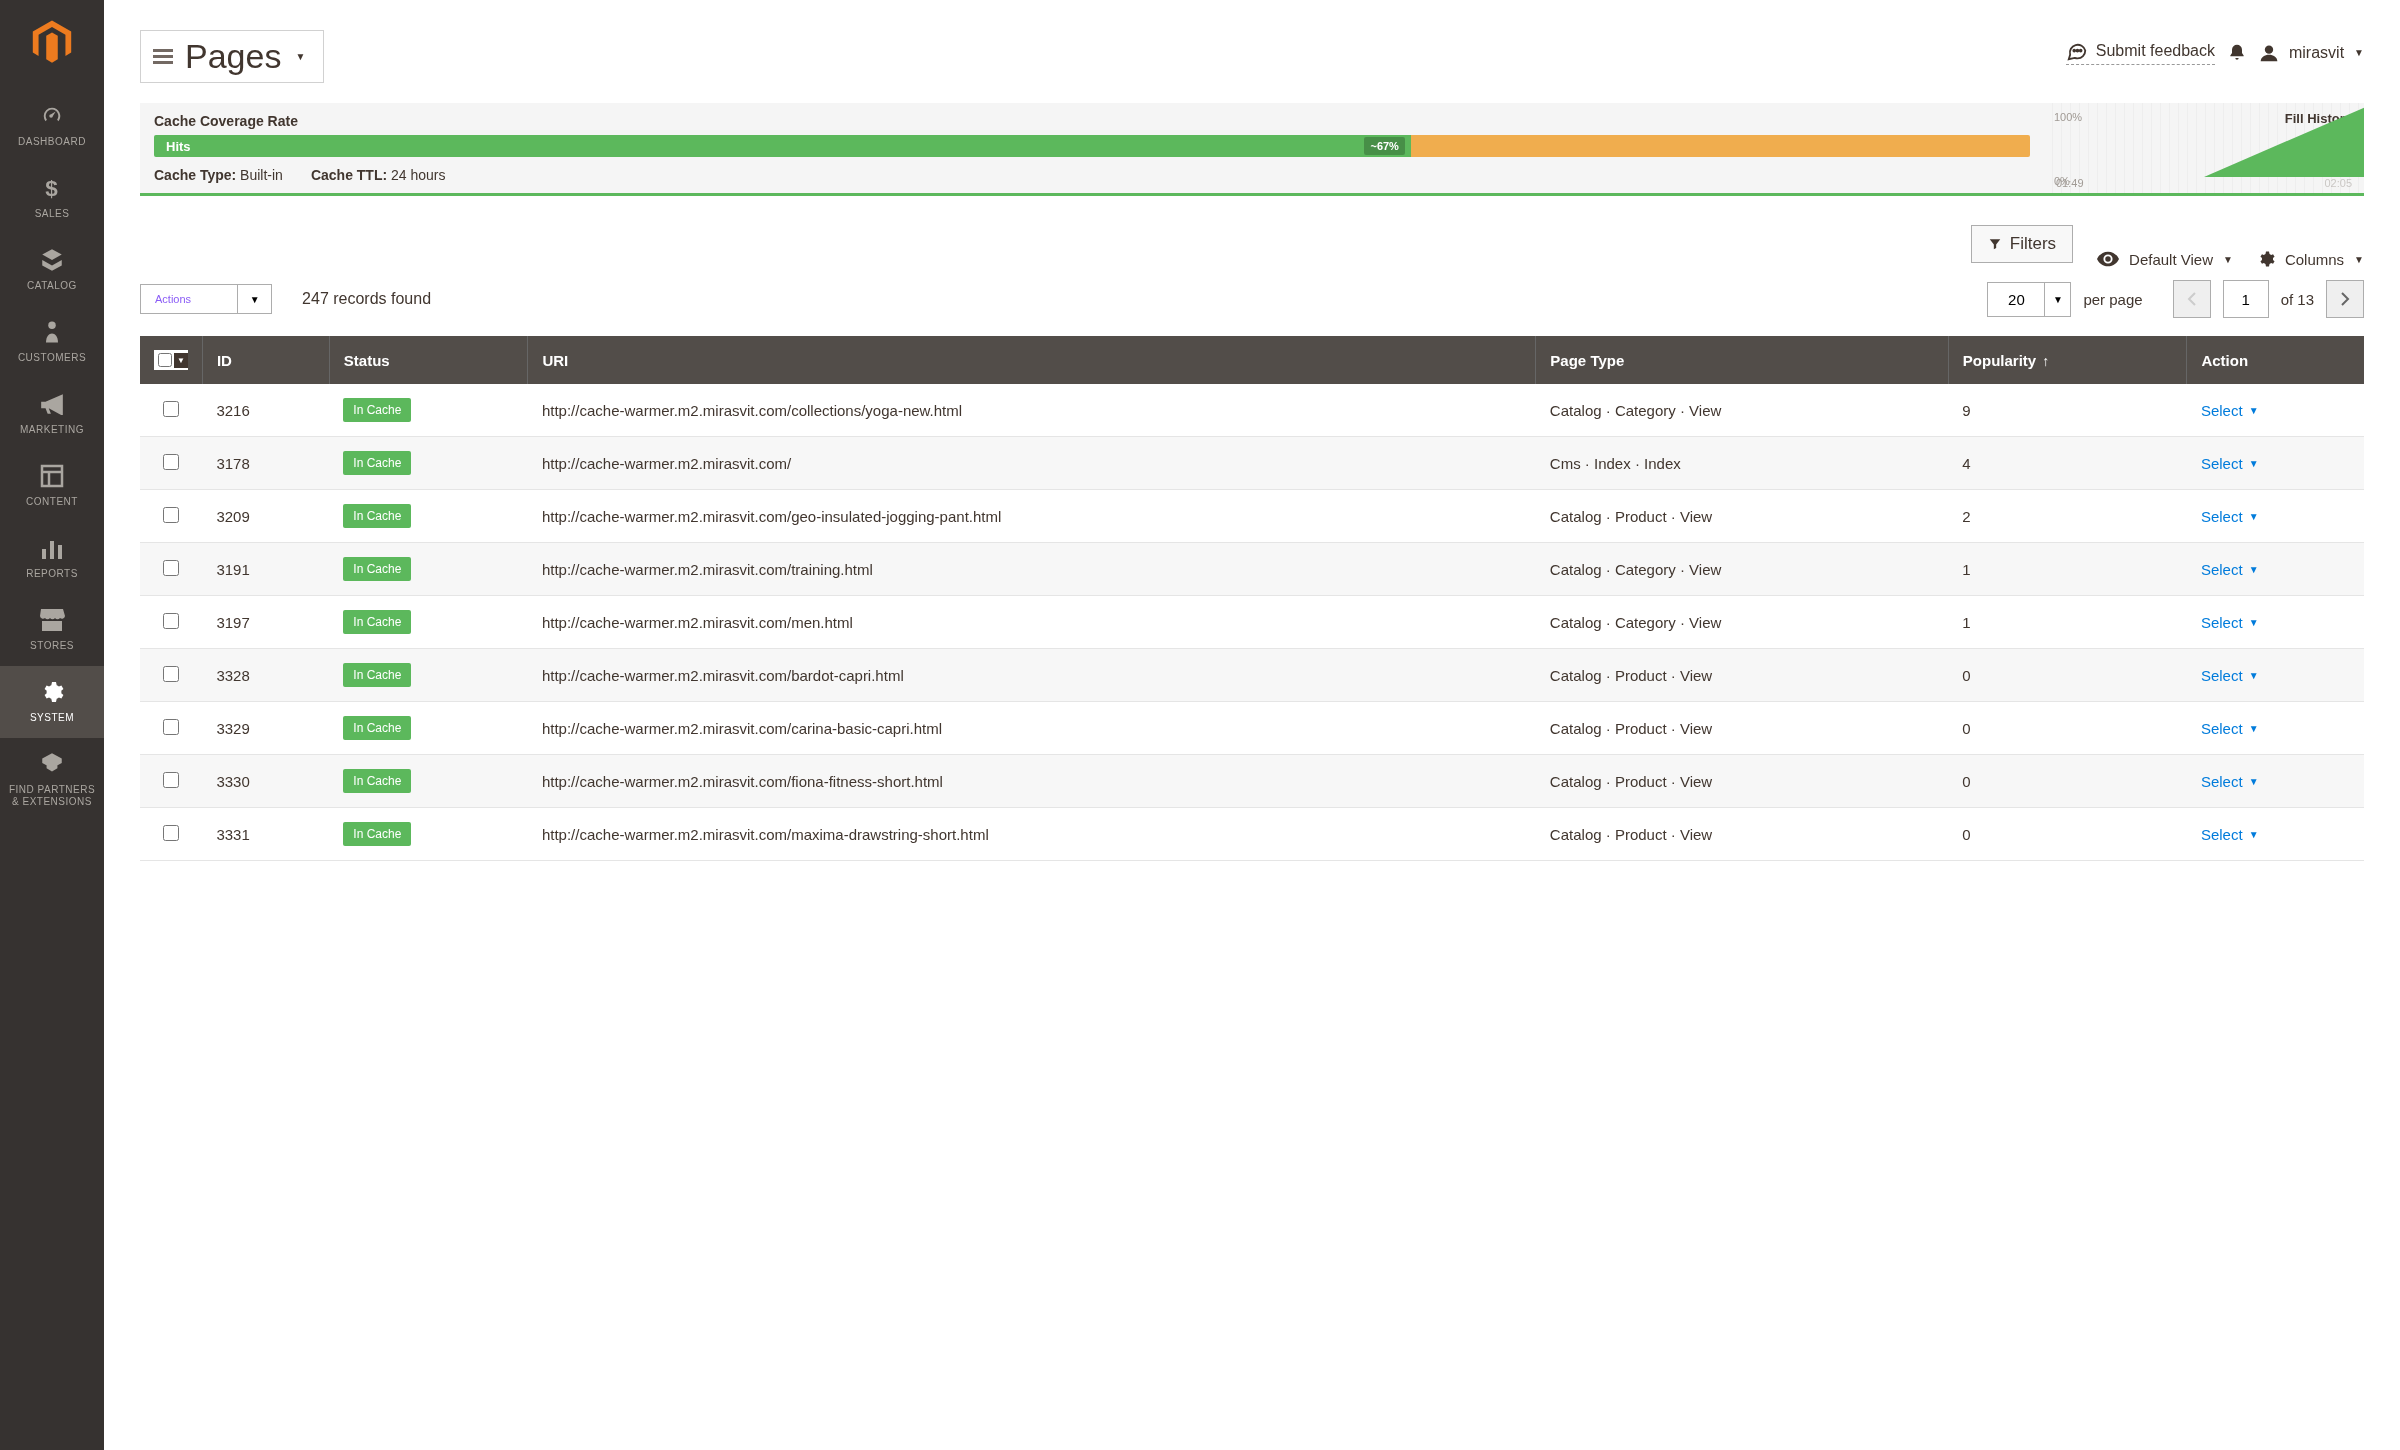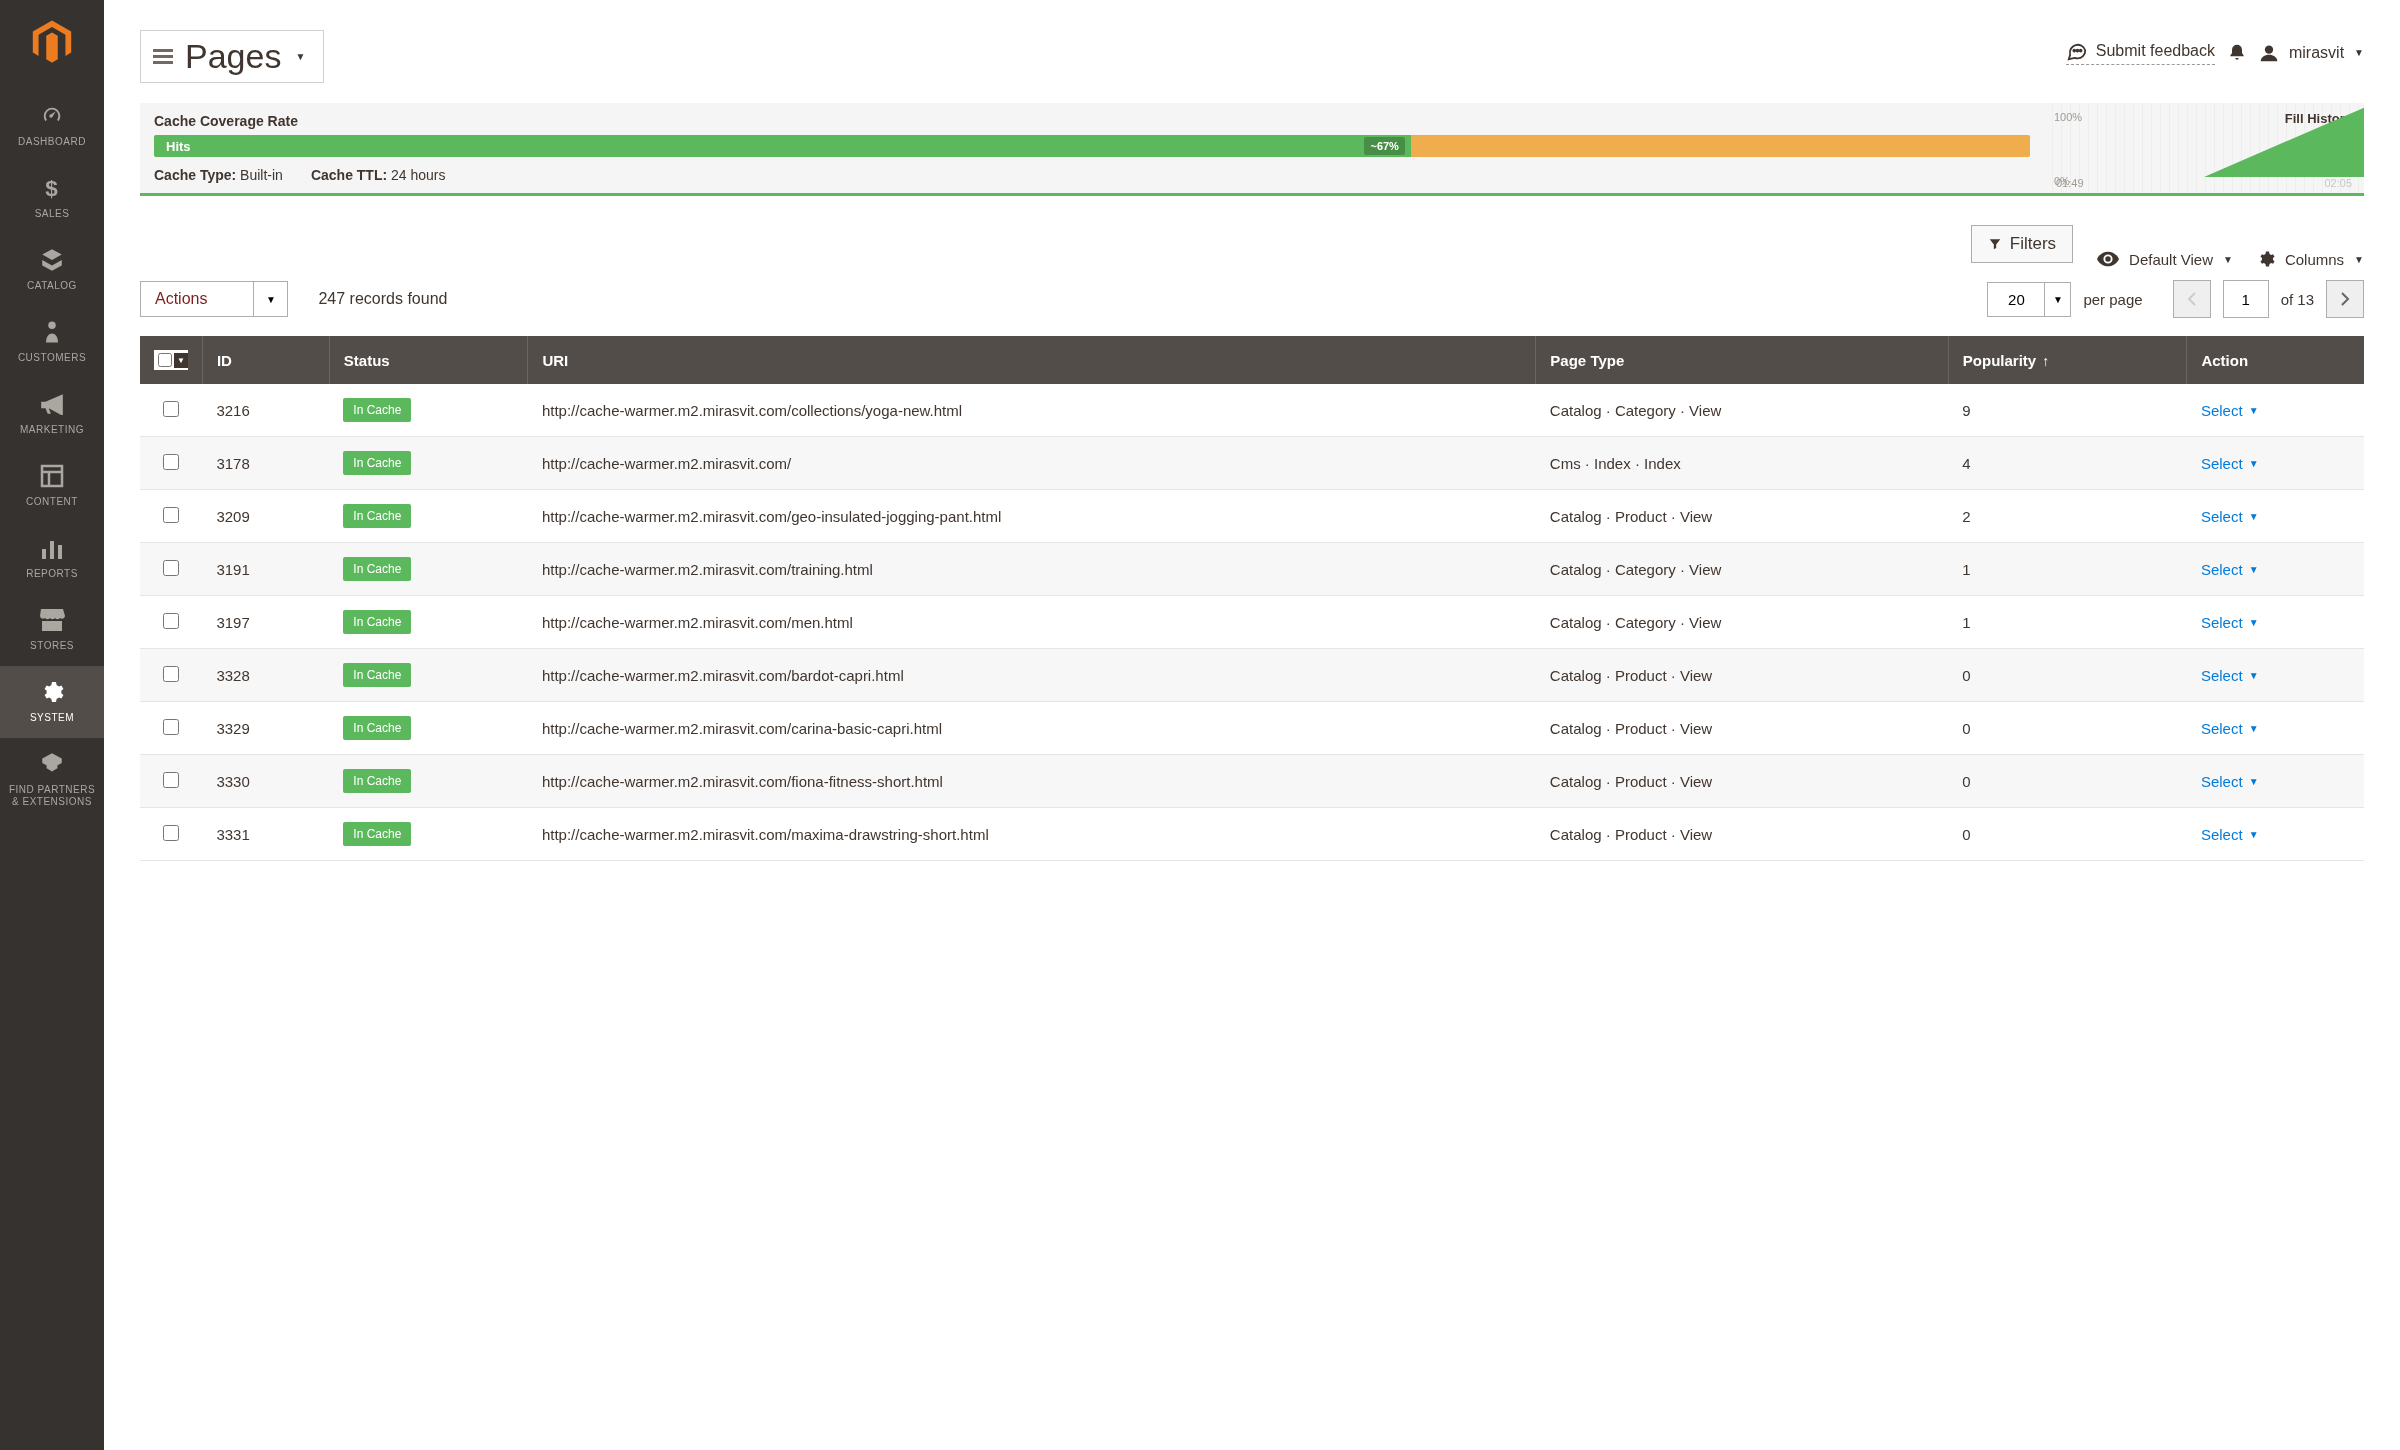--- a/index.html
+++ b/index.html
@@ -47,21 +47,21 @@
 .time-labels .right { opacity:0.5; }
 
 
 .toolbar { margin: 0 36px 12px; display: flex; justify-content: flex-end; gap: 24px; align-items: center; }
 .filters-btn { display: inline-flex; align-items: center; gap: 8px; border: 1px solid #adadad; background: #f8f8f8; padding: 8px 16px; font-size: 17px; color: #41362f; cursor: pointer; }
 .view-control { display: inline-flex; align-items: center; gap: 10px; font-size: 15px; color: #41362f; cursor: pointer; margin-top: 30px; }
 
 
 .actions-row { margin: 0 36px 18px; display: flex; align-items: center; }
 .actions-dropdown { display: flex; border: 1px solid #adadad; }
-.actions-dropdown .label { padding: 8px 46px 8px 14px; font-size: 16px; color: #7f1d1d; }
+.actions-dropdown .label { padding: 8px 46px 8px 14px; font-size: 11px; color: #8b5cf6; }
 .actions-dropdown .caret { width: 34px; border-left: 1px solid #adadad; display: flex; align-items: center; justify-content: center; font-size: 10px; }
 .records-found { margin-left: 30px; font-size: 16px; color: #41362f; }
 .pagination { margin-left: auto; display: flex; align-items: center; gap: 12px; }
 .perpage-wrap { display: flex; border: 1px solid #adadad; }
 .perpage-wrap input { width: 56px; border: none; text-align: center; font-size: 15px; padding: 8px 0; }
 .perpage-wrap .caret { width: 26px; border-left: 1px solid #adadad; display: flex; align-items: center; justify-content: center; font-size: 10px; background:#fff; }
 .perpage-label { font-size: 15px; color: #41362f; margin-right: 18px; }
 .page-btn { width: 38px; height: 38px; border: 1px solid #adadad; background: #efefef; display: flex; align-items: center; justify-content: center; cursor: pointer; color:#666; }
 .page-btn.disabled { color: #ccc; }
 .page-input { width: 46px; height: 38px; border: 1px solid #adadad; text-align: center; font-size: 15px; }

